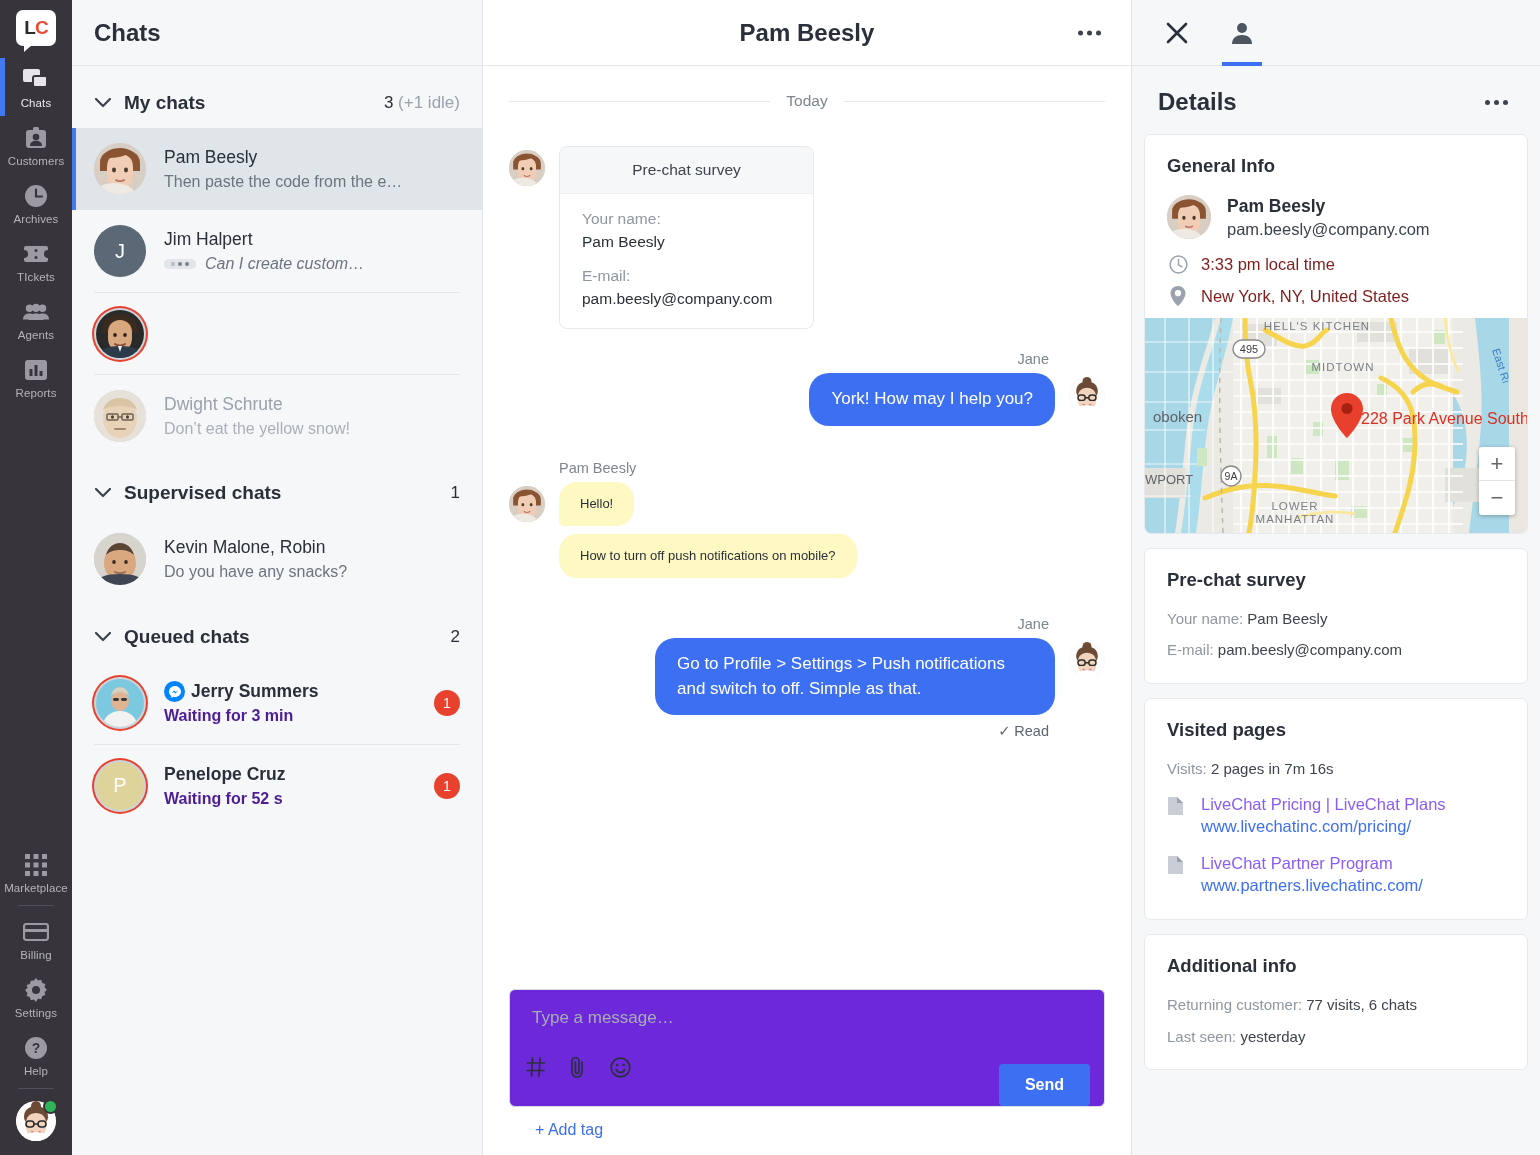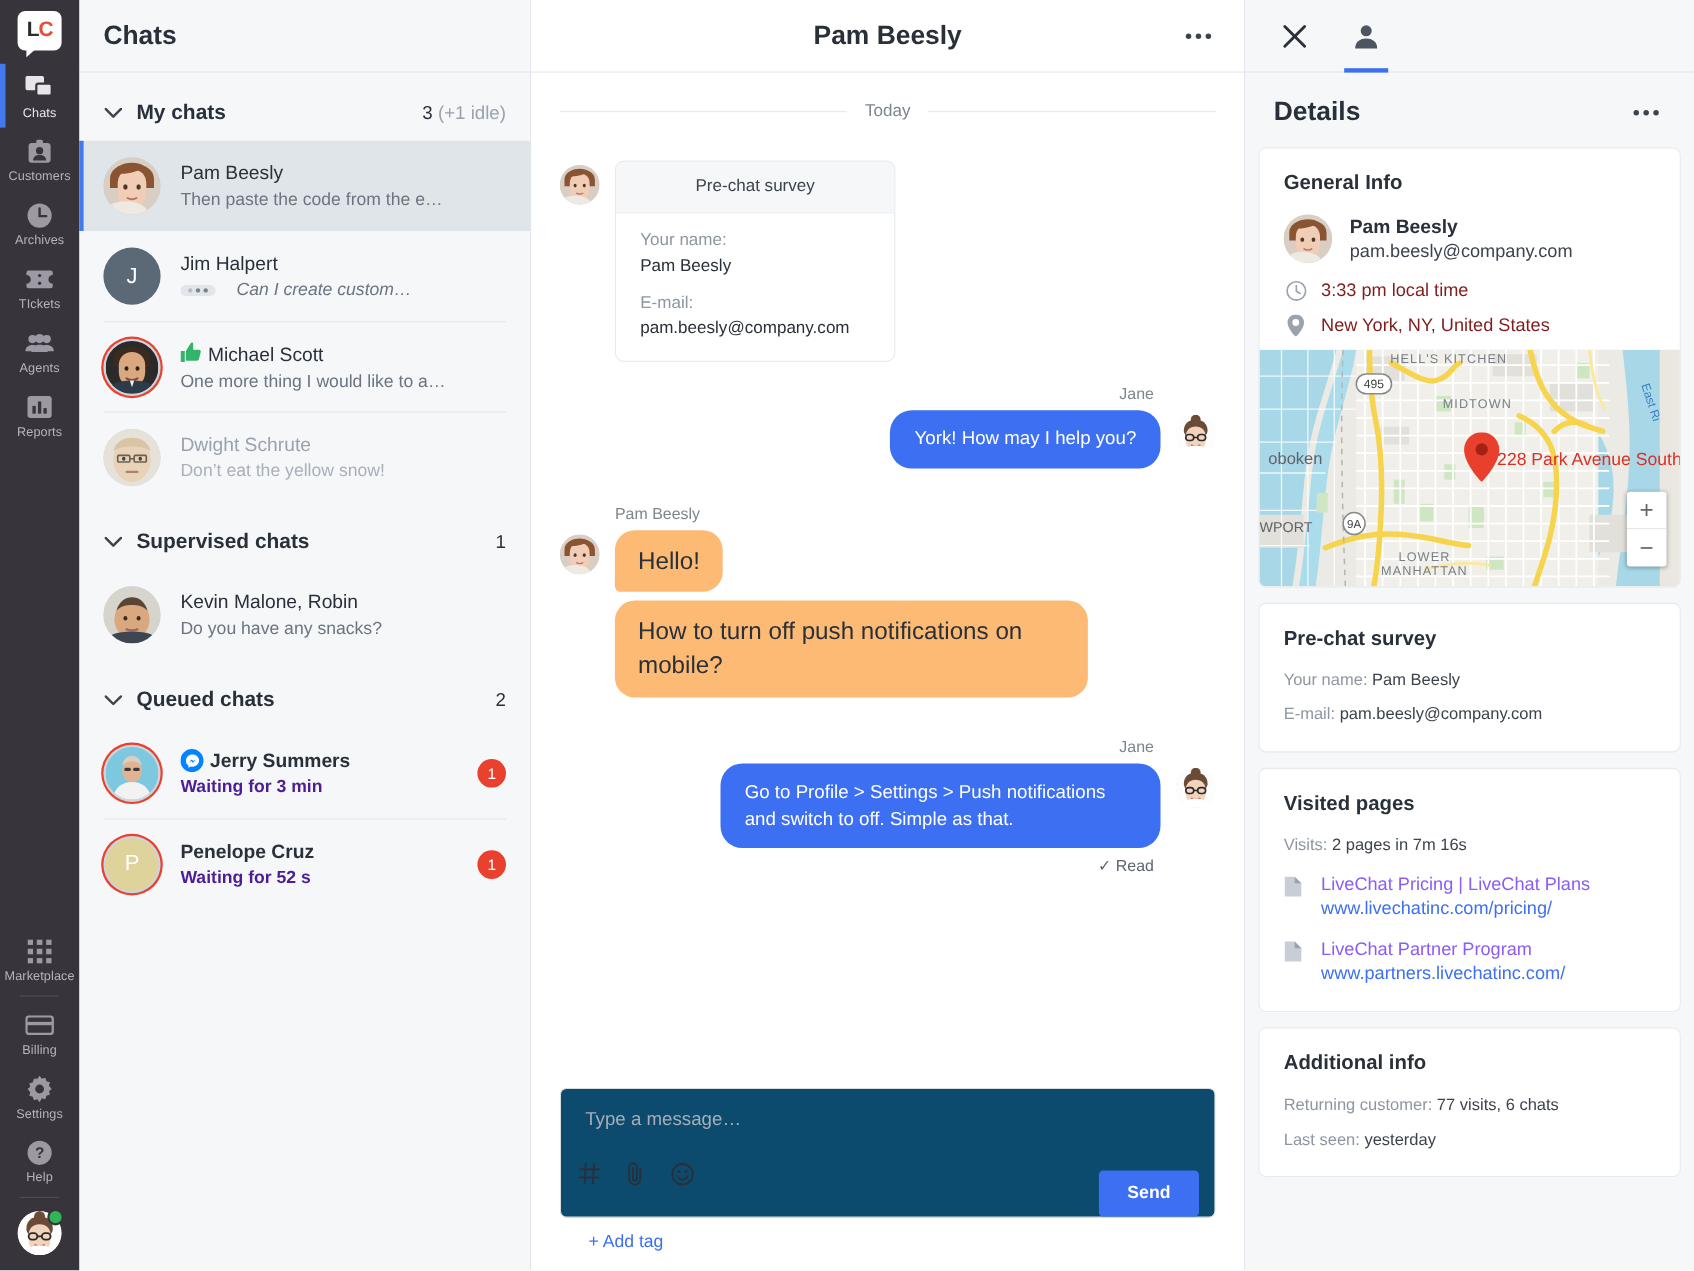--- a/index.html
+++ b/index.html
@@ -111,21 +111,21 @@
     text-overflow: ellipsis; display: flex; align-items: center; gap: 9px;
   }
   .chat-prev.dim { color: #a9b0ba; }
   .chat-prev.bold { color: #4c1d95; font-weight: bold; }
   .chat-prev .typing {
     background: #e2e6ea; border-radius: 10px; padding: 3px 7px; display: inline-flex;
     gap: 3px; align-items: center; flex: 0 0 auto;
   }
   .chat-prev .typing i { width: 4px; height: 4px; border-radius: 50%; background: #7b838f; display: block; }
   .chat-prev .typing i:first-child { background: #b5bcc4; }
-  .chat-prev em { font-style: italic; margin-left: 10px; }
+  .chat-prev em { font-style: italic; }
   .badge {
     width: 26px; height: 26px; border-radius: 50%; background: #e8412e; color: #fff;
     font-size: 14px; display: flex; align-items: center; justify-content: center;
     flex: 0 0 26px; margin-left: 8px;
   }
   .fb-icon {
     width: 21px; height: 21px; border-radius: 50%; background: #0084ff; flex: 0 0 21px;
     display: flex; align-items: center; justify-content: center;
   }
 
@@ -165,32 +165,32 @@
   .survey-value:last-child { margin-bottom: 0; }
 
   .msg-out-wrap { display: flex; flex-direction: column; align-items: flex-end; margin-bottom: 26px; }
   .msg-author { font-size: 14.5px; color: #7d858f; margin-bottom: 6px; margin-right: 56px; }
   .msg-out-row { display: flex; align-items: flex-start; }
   .bubble-out {
     background: #3d6ff2; color: #fff; border-radius: 20px; padding: 14px 22px;
     font-size: 17px; line-height: 1.45; max-width: 400px;
   }
   .bubble-in {
-    background: #fdba74; color: #2a3039; border-radius: 18px; padding: 13px 21px;
-    font-size: 22px; line-height: 1.4; display: inline-block; max-width: 430px;
+    background: #fef9c3; color: #2a3039; border-radius: 18px; padding: 13px 21px;
+    font-size: 13px; line-height: 1.4; display: inline-block; max-width: 430px;
   }
   .bubble-in.first { border-bottom-left-radius: 5px; margin-bottom: 8px; }
   .msg-in-col { display: flex; flex-direction: column; align-items: flex-start; }
   .msg-in-author { font-size: 14.5px; color: #7d858f; margin-bottom: 6px; }
   .read { font-size: 14.5px; color: #5b6673; margin-top: 8px; margin-right: 56px; }
 
   .composer-wrap { padding: 0 26px 0; flex: 0 0 auto; }
   .composer {
     border: 1px solid #d9dee4; border-radius: 6px; height: 118px;
-    display: flex; flex-direction: column; position: relative; background: #0c4a6e;
+    display: flex; flex-direction: column; position: relative; background: #6d28d9;
   }
   .composer-input {
     flex: 1; padding: 18px 22px 0; font-size: 17px; color: #a7aeb7;
   }
   .composer-bar { display: flex; align-items: center; padding: 0 14px 12px; gap: 18px; }
   .cicon { width: 24px; height: 24px; display:flex; align-items:center; justify-content:center;
            cursor: pointer; color: #3c434d; }
   .send-btn {
     margin-left: auto; background: #3d6ff2; color: #fff; border: none; border-radius: 4px;
     padding: 12px 26px; font-size: 16px; font-weight: bold; cursor: pointer;
@@ -470,32 +470,20 @@
                 <rect width="48" height="48" fill="#2a2a2a"></rect>
                 <path d="M7 17c0-8 7-12 17-12s17 4 17 12v6H7z" fill="#3a2a20"></path>
                 <path d="M12 22c0-7 5-12 12-12s12 5 12 12v6c0 8-5 13-12 13s-12-5-12-13z" fill="#d9a87e"></path>
                 <ellipse cx="19" cy="25" rx="1.8" ry="2" fill="#2e2018"></ellipse>
                 <ellipse cx="29" cy="25" rx="1.8" ry="2" fill="#2e2018"></ellipse>
                 <path d="M19 34c2.5 2 7.5 2 10 0" stroke="#8a4a3a" stroke-width="2" fill="none" stroke-linecap="round"></path>
                 <path d="M0 48c2-8 10-12 24-12s22 4 24 12z" fill="#2d3a4a"></path>
                 <path d="M22 36l2 6 2-6z" fill="#f0f0f0"></path>
               </svg>
           </div>
-        </div>
-        <div class="chat-meta">
-          <div class="chat-name">
-            <span class="thumb">
-              <svg width="19" height="18" viewBox="0 0 19 18">
-                  <path d="M0 8h4v10H0z" fill="#33b46b"></path>
-                  <path d="M5 8.2L9.3 1c.6-1 2.3-.8 2.3.6V7h5.2c1.2 0 2 1 1.7 2.1l-1.7 6.6c-.2.8-1 1.3-1.8 1.3H5z" fill="#33b46b"></path>
-                </svg>
-            </span>
-            <span>Michael Scott</span>
-          </div>
-          <div class="chat-prev">One more thing I would like to a…</div>
         </div>
       </div>
 
       <div class="chat-row divided">
         <div class="av">
           <svg width="52" height="52" viewBox="0 0 52 52">
               <rect width="52" height="52" fill="#e6e2da"></rect>
               <ellipse cx="26" cy="28" rx="17" ry="20" fill="#e8d2b8"></ellipse>
               <path d="M9 20c2-8 9-12 17-12s15 4 17 12c-4-3-10-4-17-4s-13 1-17 4z" fill="#d9c4a6"></path>
               <rect x="13" y="24" width="11" height="6" rx="1" fill="none" stroke="#6b6050" stroke-width="1.5"></rect>

